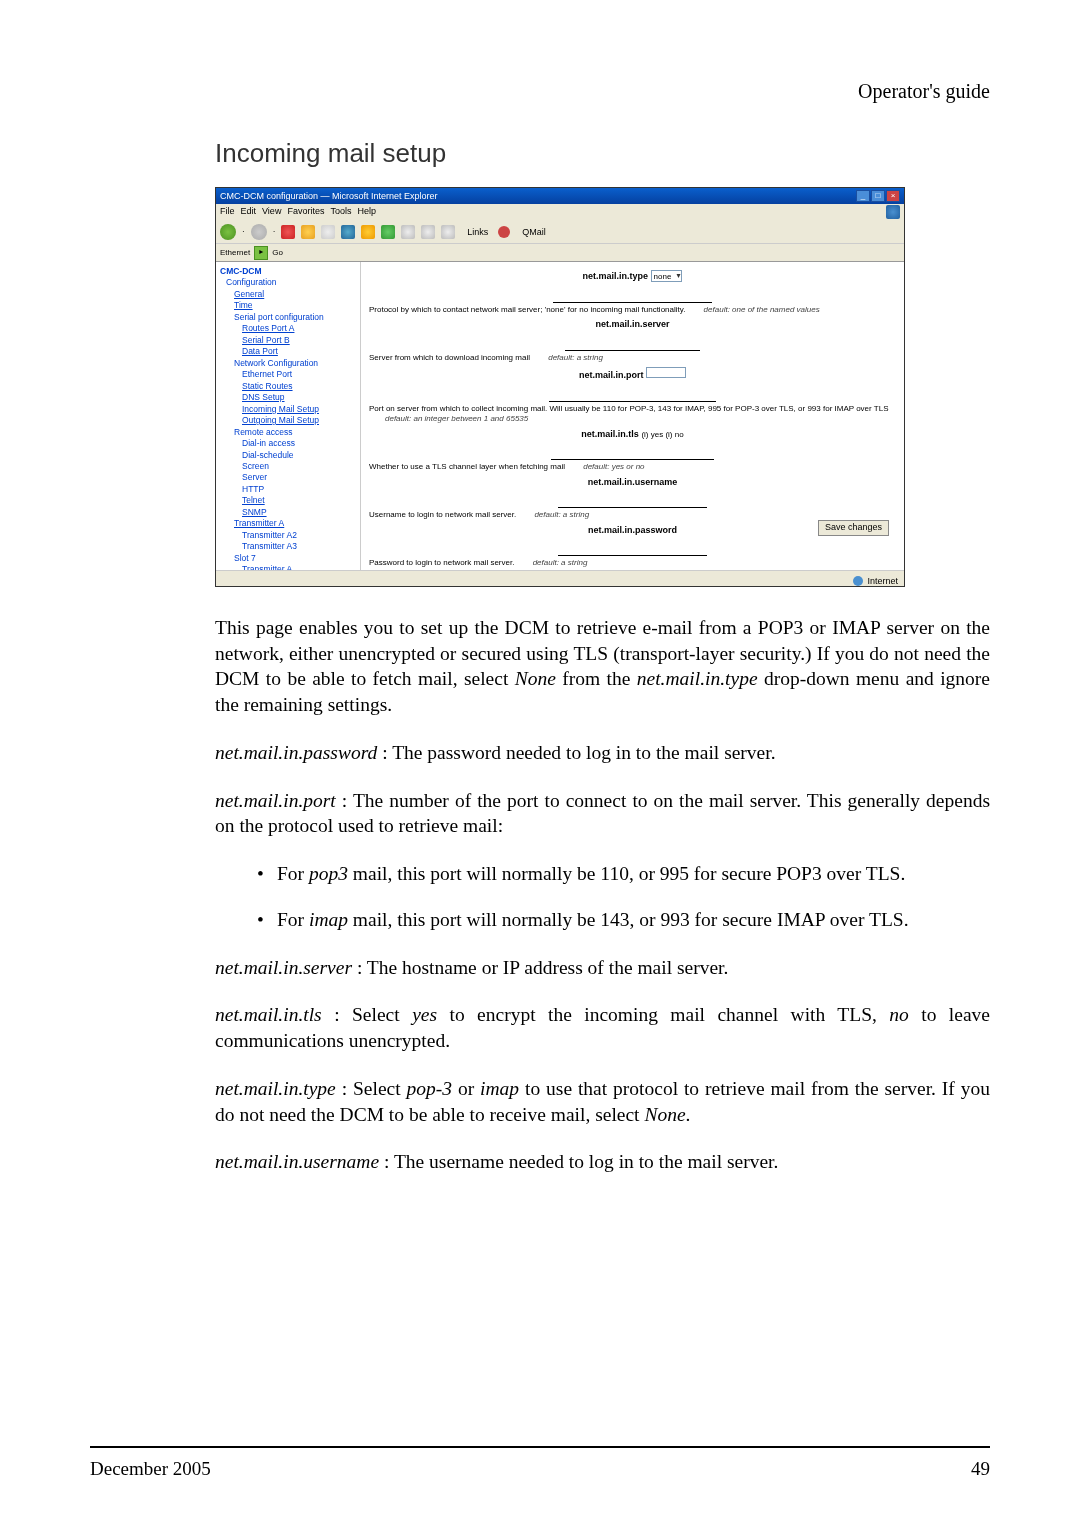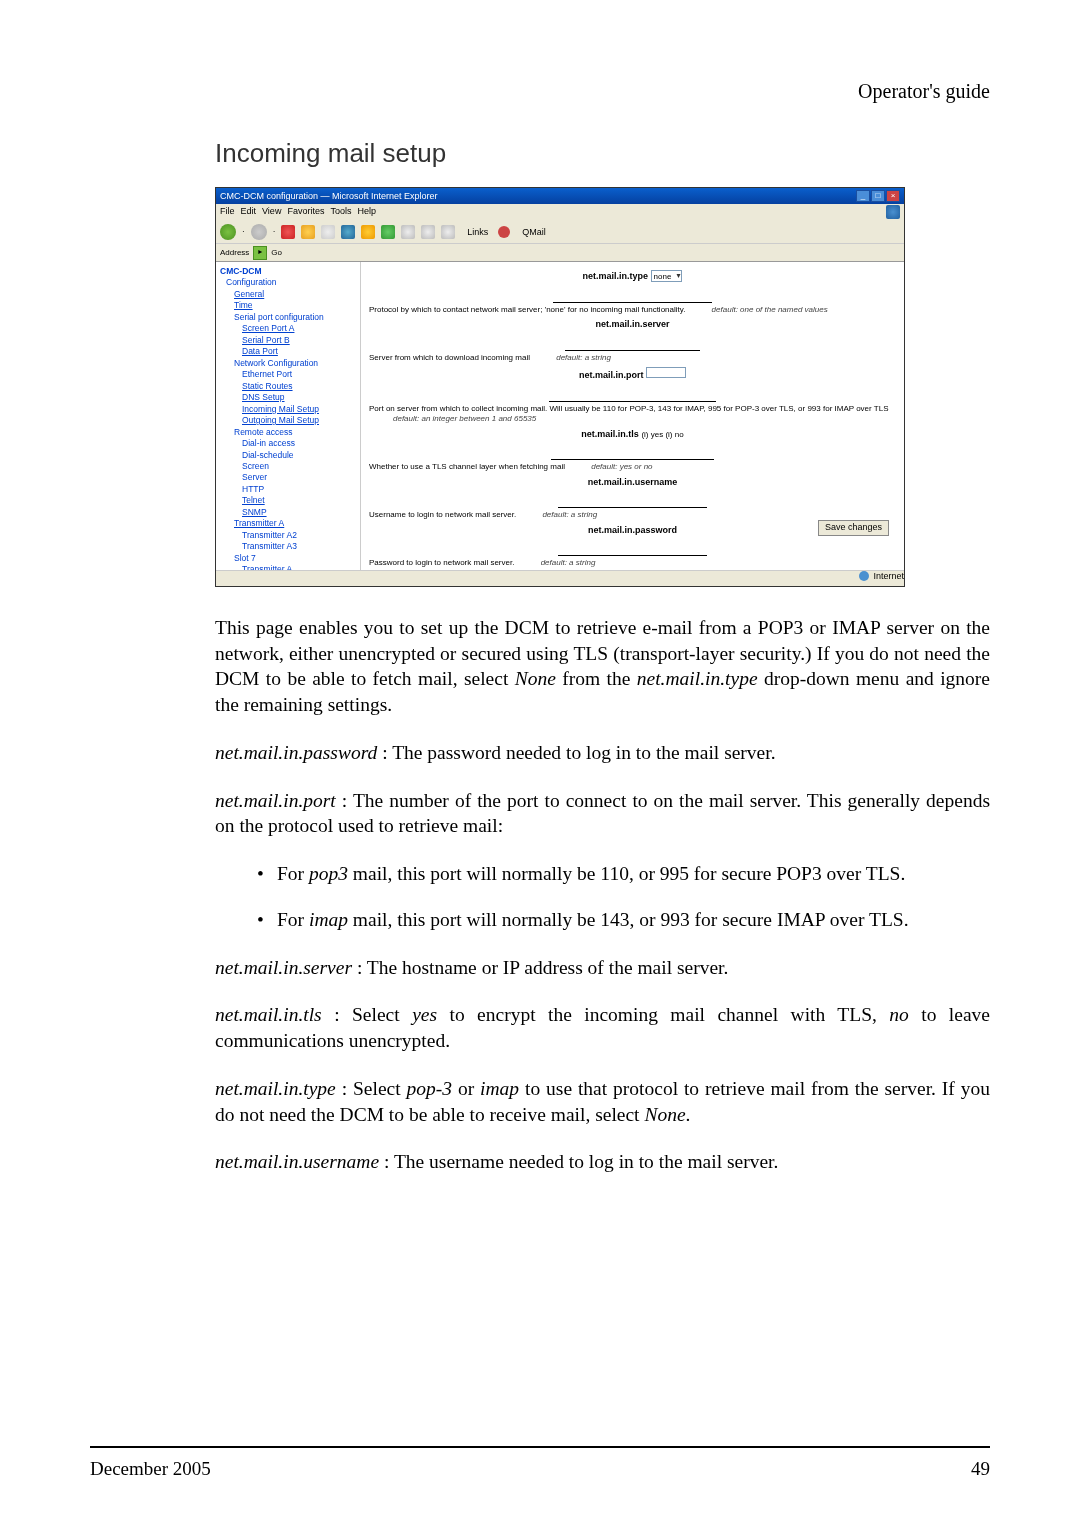--- a/index.html
+++ b/index.html
@@ -163,21 +163,21 @@
     }
     .setting-label .lbl-line {
       display: inline-block;
       border-bottom: 1px solid #000;
       padding: 0 30px 19px 30px;
     }
     .setting-desc {
       font-size: 8px;
       margin: 2px 0 4px 0;
     }
-    .setting-desc .current { font-style: italic; color: #444; margin-left: 24px;}
+    .setting-desc .current { font-style: italic; color: #444; margin-left: 16px;}
     .inline-select {
       display: inline-block;
       background: #fff;
       border: 1px solid #7f9db9;
       font-size: 8px;
       padding: 0 10px 0 2px;
       height: 12px;
       line-height: 11px;
       position: relative;
     }
@@ -207,23 +207,23 @@
     .copyright {
       font-size: 8.5px;
       margin-top: 20px;
     }
     .copyright a { color: #0040d0; text-decoration: underline; }
     .statusbar {
       background: #ece9d8;
       border-top: 1px solid #ccc;
       height: 16px;
       display: flex;
-      align-items: flex-start;
+      align-items: flex-end;
       justify-content: flex-end;
-      padding: 0 0;
+      padding: 0 6px;
       gap: 4px;
       font-size: 9px;
     }
     .status-icon { width: 10px; height: 10px; border-radius: 50%; background: #4a90d0; }
     
     .body-text {
       font-size: 19.5px;
       line-height: 1.32;
       text-align: justify;
       margin-bottom: 22px;
@@ -301,32 +301,32 @@
     <div class="tb-icon tb-sq tb-star"></div>
     <div class="tb-icon tb-sq tb-hist"></div>
     <div class="tb-icon tb-sq tb-mail"></div>
     <div class="tb-icon tb-sq tb-print"></div>
     <div class="tb-icon tb-sq tb-edit"></div>
     <span class="tb-text">Links</span>
     <div class="tb-qlogo"></div>
     <span class="tb-text">QMail</span>
   </div>
   <div class="addressbar">
-    <span>Address</span>
+    <span>Ethernet</span>
     <div class="addr-go">▸</div>
     <span>Go</span>
   </div>
   <div class="content-area">
     <div class="sidebar-pane" id="sidebar-pane">
         <div class="item l0 top-item">CMC-DCM</div>
         <div class="item l1">Configuration</div>
         <div class="item l2"><span style="text-decoration:underline">General</span></div>
         <div class="item l2"><span style="text-decoration:underline">Time</span></div>
         <div class="item l2">Serial port configuration</div>
-        <div class="item l3"><span style="text-decoration:underline">Screen Port A</span></div>
+        <div class="item l3"><span style="text-decoration:underline">Routes Port A</span></div>
         <div class="item l3"><span style="text-decoration:underline">Serial Port B</span></div>
         <div class="item l3"><span style="text-decoration:underline">Data Port</span></div>
         <div class="item l2">Network Configuration</div>
         <div class="item l3">Ethernet Port</div>
         <div class="item l3"><span style="text-decoration:underline">Static Routes</span></div>
         <div class="item l3"><span style="text-decoration:underline">DNS Setup</span></div>
         <div class="item l3"><span style="text-decoration:underline">Incoming Mail Setup</span></div>
         <div class="item l3"><span style="text-decoration:underline">Outgoing Mail Setup</span></div>
         <div class="item l2">Remote access</div>
         <div class="item l3">Dial-in access</div>

